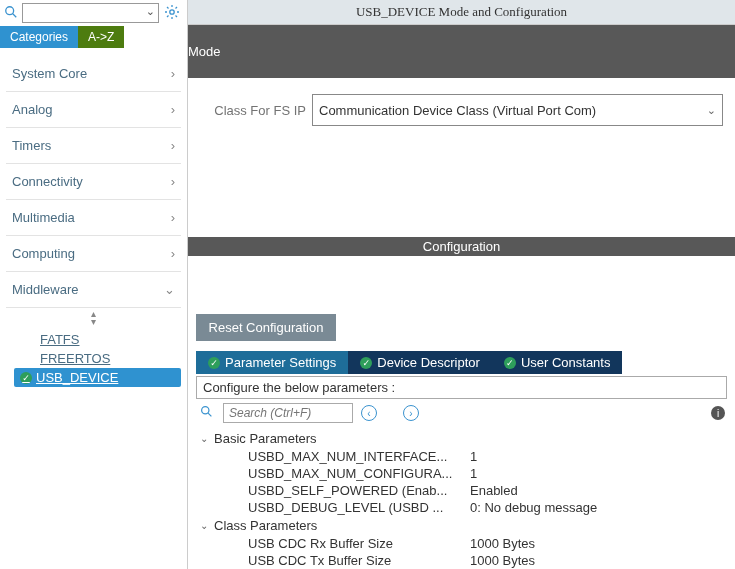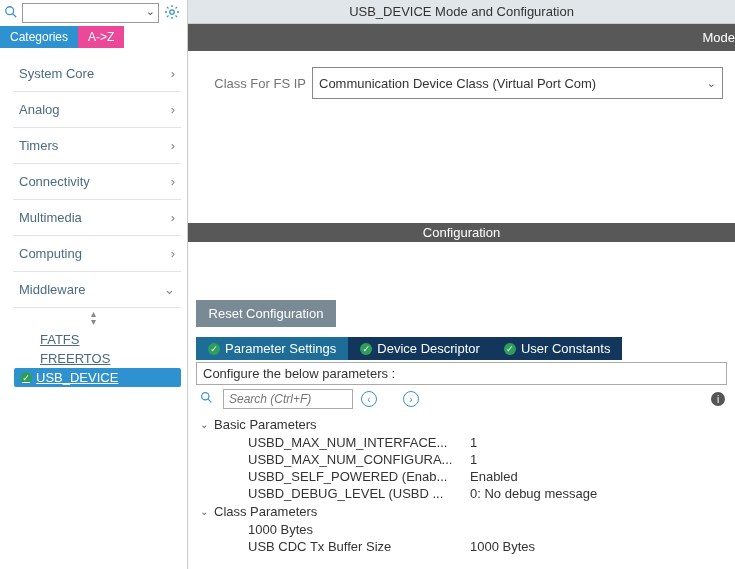--- a/index.html
+++ b/index.html
@@ -8,33 +8,33 @@
   
   .left { width:188px; border-right:1px solid #ccc; display:flex; flex-direction:column; }
   .left-top { display:flex; align-items:center; padding:3px 4px 3px 2px; gap:2px; }
   .search-ic { color:#3b93cf; font-size:15px; padding:0 2px;}
   .combo { flex:1; height:20px; border:1px solid #999; background:#fff; position:relative; }
   .combo .chev { position:absolute; right:3px; top:1px; color:#555; font-size:11px;}
   .gear { color:#3b93cf; font-size:15px; padding:0 3px;}
   .cat-tabs { display:flex; }
   .cat-tab { padding:4px 10px; font-size:12px; cursor:pointer;text-align:center; }
   .cat-tab.active { background:#2f92d0; color:#fff; }
-  .cat-tab.inactive { background:#ec4899; color:#fff; }
+  .cat-tab.inactive { background:#4d7c0f; color:#fff; }
   .sections { padding:8px 6px 0 6px; }
-  .sec { display:flex; justify-content:space-between; align-items:flex-end; padding:10px 6px; border-bottom:1px solid #e3e3e3; color:#4a6c82; cursor:pointer;margin-left:7px;}
+  .sec { display:flex; justify-content:space-between; align-items:flex-end; padding:10px 6px; border-bottom:1px solid #e3e3e3; color:#4a6c82; cursor:pointer;}
   .sec .chev { font-size:13px; color:#888; }
   .sub-handle { text-align:center; color:#888; font-size:10px; line-height:8px; padding:2px 0;}
   .subitems { padding:2px 0 0 28px; }
   .subitem { padding:2px 6px; color:#4a6c82;text-decoration:underline; }
   .subitem.sel { background:#2f92d0; color:#fff; display:flex; align-items:center; gap:4px; margin-left:-20px; padding-left:6px; border-radius:2px;}
   .check-badge { width:12px; height:12px; border-radius:50%; background:#2e9e5b; color:#fff; font-size:9px; display:inline-flex; align-items:center; justify-content:center;}
   
   .right { flex:1; display:flex; flex-direction:column; }
-  .title-bar { background:#e0e6ea; padding:4px; text-align:center; border-bottom:1px solid #ccc; color:#333;}
-  .mode-bar { background:#585858; color:#fff; text-align:right; padding:6px 0; font-size:13px;}
+  .title-bar { background:#e0e6ea; padding:4px; text-align:center; border-bottom:1px solid #ccc; color:#333;font-family:Liberation Serif, serif;}
+  .mode-bar { background:#585858; color:#fff; text-align:left; padding:19px 0; font-size:13px;}
   .mode-body { padding:16px 12px 0 12px; height:168px; }
   .mode-row { display:flex; align-items:center; gap:6px; }
   .mode-label { width:106px; text-align:right; color:#737373; }
   .mode-select { flex:1; height:24px; border:1px solid #888; background:#fff; display:flex; align-items:center; justify-content:space-between; padding:15px 6px; color:#333;}
   .mode-select .chev { color:#666; font-size:11px;}
   .config-bar { background:#585858; color:#fff; text-align:center; padding:2px 0; font-size:13px; margin-top:4px;}
   .config-body { padding:10px 8px 0 8px; display:flex; flex-direction:column; flex:1; }
   .reset-btn { background:#7a8a95; color:#fff; border:none; padding:6px 12px; font-size:13px; width:140px; cursor:pointer;margin-top:48px;}
   .cfg-tabs { display:flex; margin-top:10px; }
   .cfg-tab { display:flex; align-items:center; gap:5px; padding:4px 12px; font-size:13px; color:#fff; cursor:pointer;}
@@ -195,20 +195,21 @@
           </div>
           <div class="param-row">
             <div class="param-name">USBD_DEBUG_LEVEL (USBD ...</div>
             <div class="param-val">0: No debug message</div>
           </div>
           <div class="group-head">
             <span class="exp">⌄</span>
             <span>Class Parameters</span>
           </div>
           <div class="param-row">
+            <div class="param-name">USB CDC Rx Buffer Size</div>
             <div class="param-val">1000 Bytes</div>
           </div>
           <div class="param-row">
             <div class="param-name">USB CDC Tx Buffer Size</div>
             <div class="param-val">1000 Bytes</div>
           </div>
         </div>
     </div>
   </div>
 </div>

